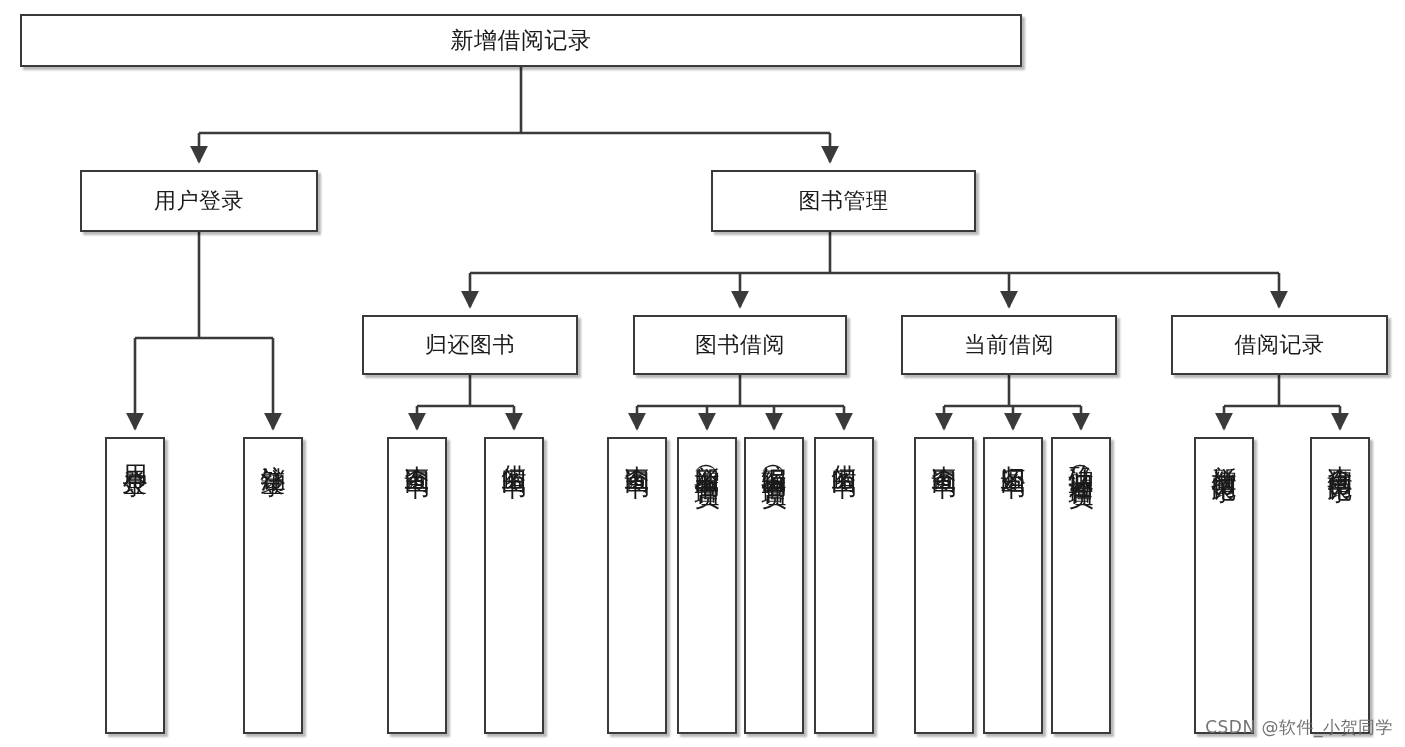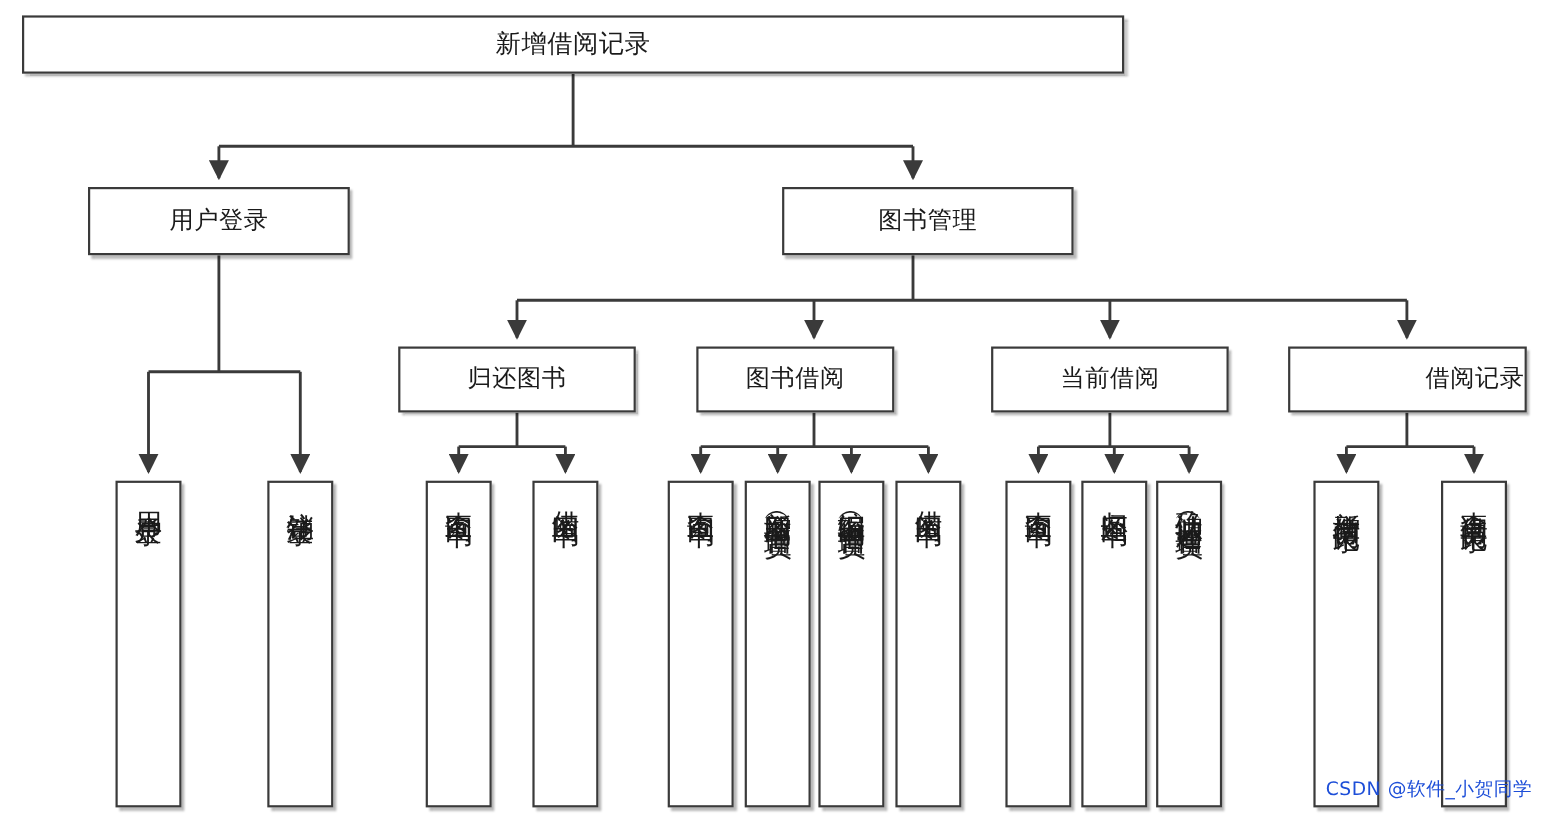--- a/index.html
+++ b/index.html
@@ -58,23 +58,23 @@
     writing-mode: vertical-rl;
     text-orientation: upright;
     font-size: 25px;
     line-height: 1.0;
     letter-spacing: 3px;
     text-align: center;
   }
   .watermark {
     position: absolute;
     right: 12px;
-    bottom: 18px;
+    bottom: 8px;
     font-size: 17px;
-    color: #1d4ed8;
+    color: #737373;
     z-index: 5;
     white-space: nowrap;
     letter-spacing: 0.5px;
   }
 </style>
 </head>
 <body>
 
 <div id="canvas">
 
@@ -135,27 +135,27 @@
   <div class="node h" style="left:80px;top:170px;width:238px;height:62px;">
     <span class="label">用户登录</span>
   </div>
   <div class="node h" style="left:711px;top:170px;width:265px;height:62px;">
     <span class="label">图书管理</span>
   </div>
 
   <div class="node h" style="left:362px;top:315px;width:216px;height:60px;">
     <span class="label">归还图书</span>
   </div>
-  <div class="node h" style="left:633px;top:315px;width:180px;height:60px;">
+  <div class="node h" style="left:633px;top:315px;width:214px;height:60px;">
     <span class="label">图书借阅</span>
   </div>
   <div class="node h" style="left:901px;top:315px;width:216px;height:60px;">
     <span class="label">当前借阅</span>
   </div>
-  <div class="node h" style="left:1171px;top:315px;width:217px;height:60px;justify-content:flex-end;">
+  <div class="node h" style="left:1171px;top:315px;width:217px;height:60px;">
     <span class="label">借阅记录</span>
   </div>
 
   <div class="node v" style="left:105px;top:437px;width:60px;height:297px;">
     <span class="label">用户登录</span>
   </div>
   <div class="node v" style="left:243px;top:437px;width:60px;height:297px;">
     <span class="label">注销登录</span>
   </div>
 

